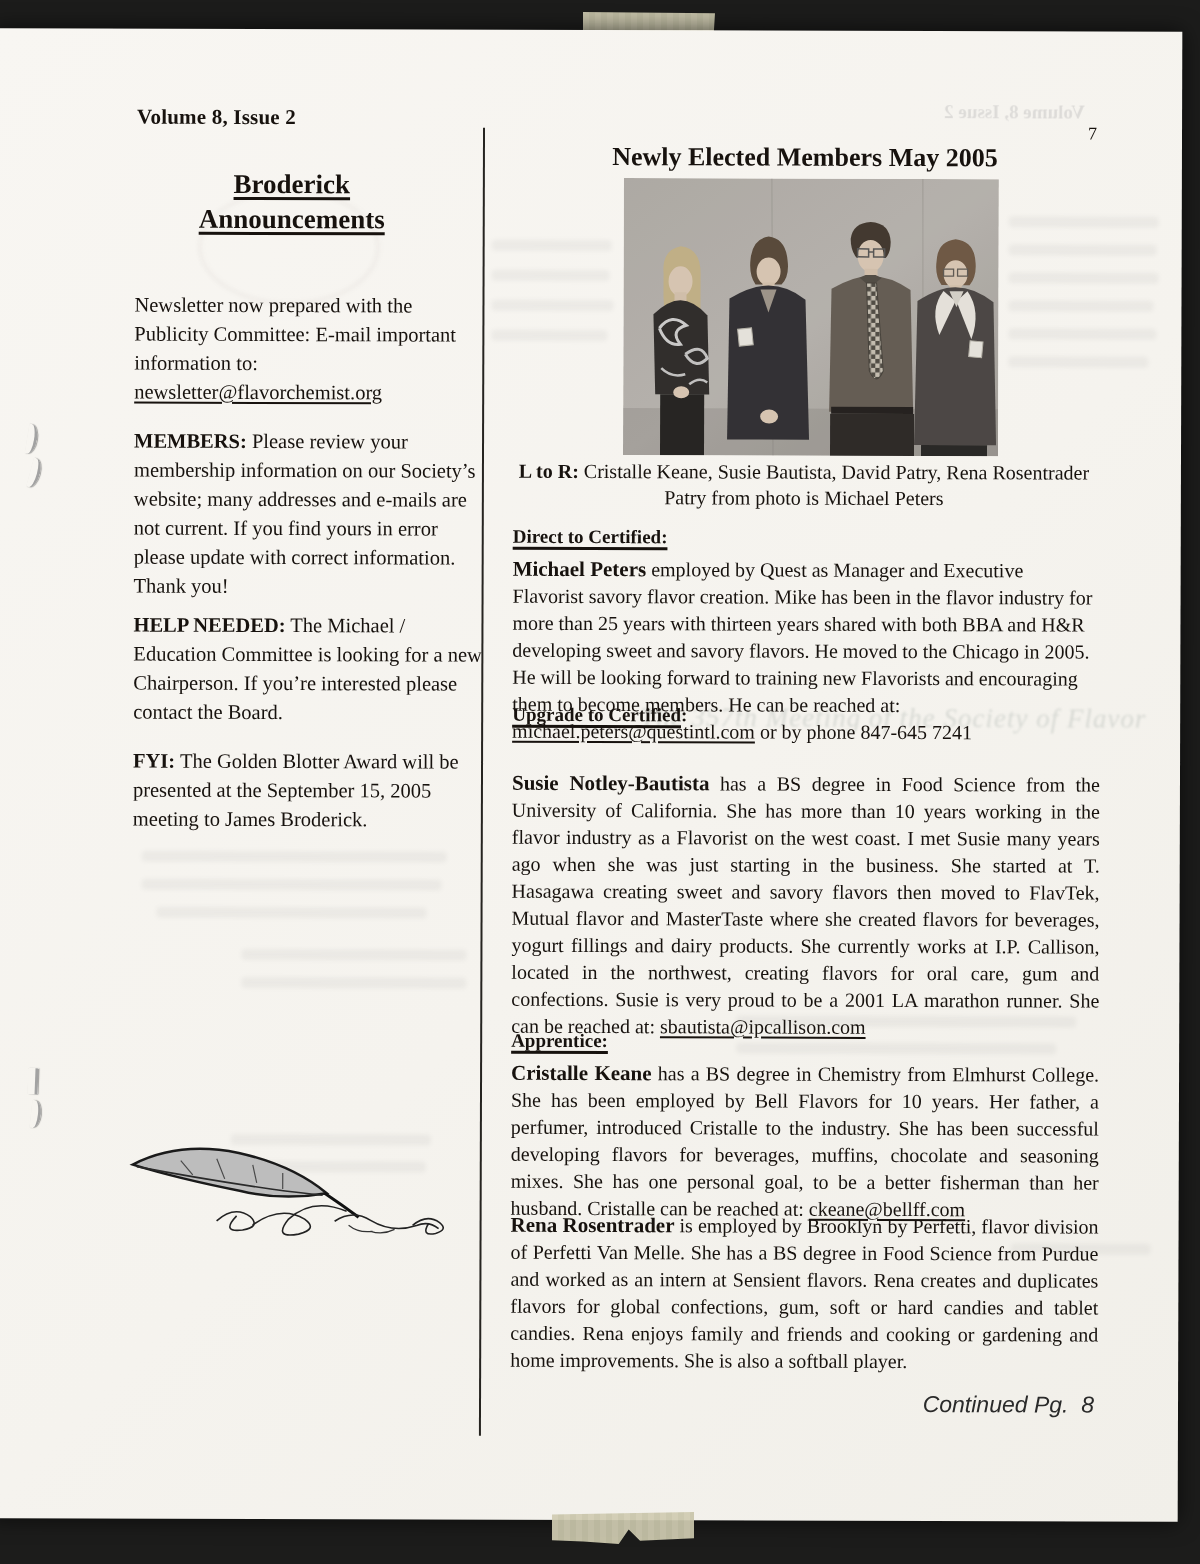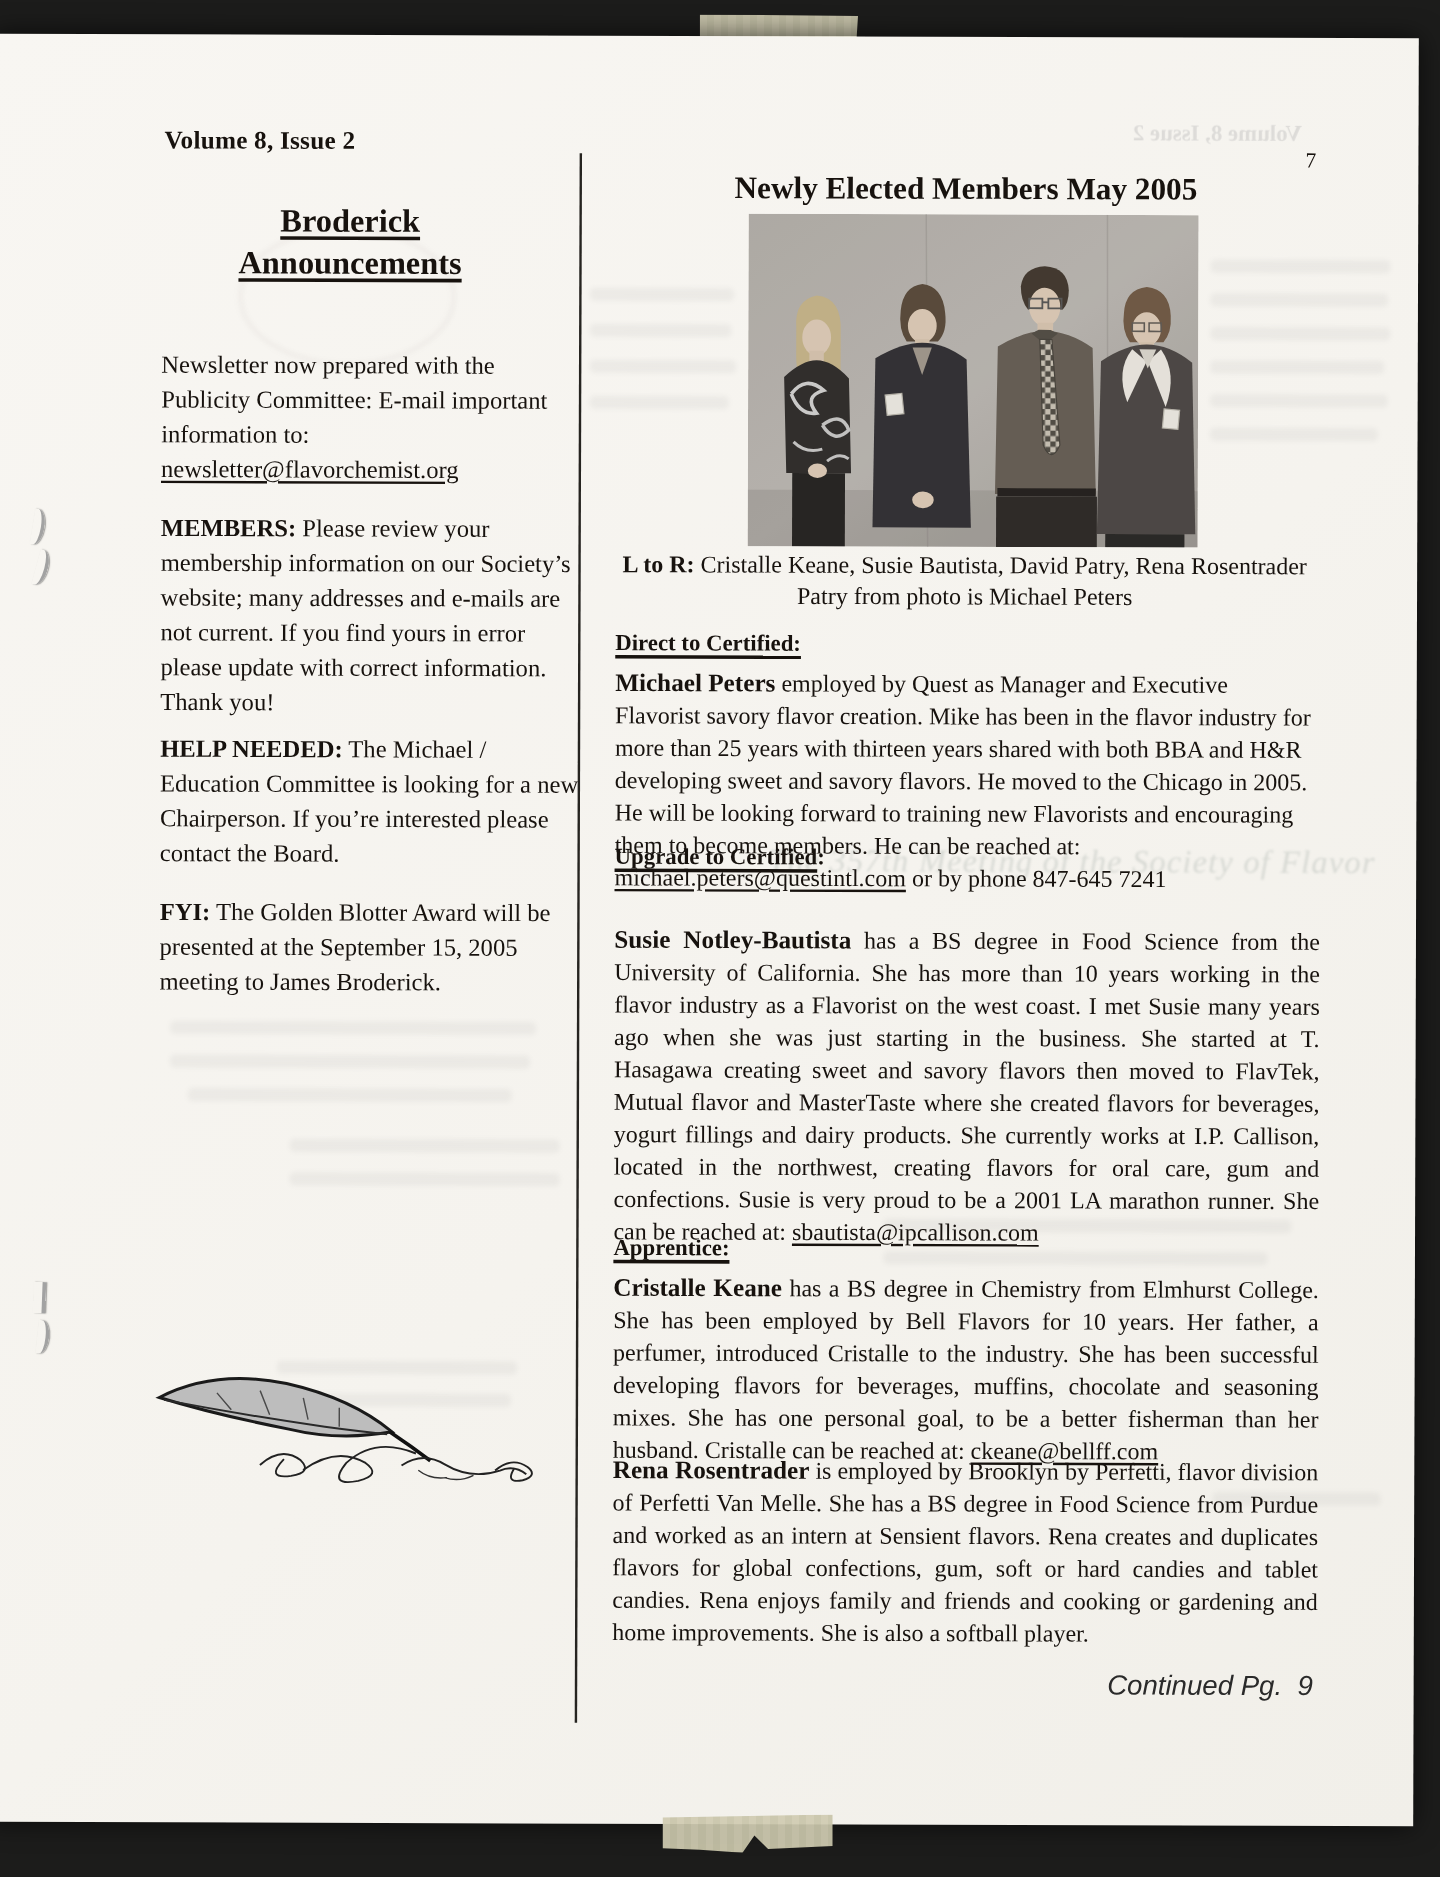--- a/index.html
+++ b/index.html
@@ -216,17 +216,17 @@
     <span class="u">Apprentice:</span><span></span>
   </div>
   <p class="rp just abs" style="left:520px;top:1030px;width:588px;">
     <b style="font-size:21px;">Cristalle Keane</b><span> has a BS degree in Chemistry from Elmhurst College. She has been employed by Bell Flavors for 10 years.  Her father, a perfumer, introduced Cristalle to the industry.  She has been successful developing flavors for beverages, muffins, chocolate and seasoning mixes.  She has one personal goal, to be a better fisherman than her husband.  Cristalle can be reached at: </span><a class="email">ckeane@bellff.com</a>
   </p>
 
   <p class="rp just abs" style="left:520px;top:1182px;width:588px;">
     <b style="font-size:21px;">Rena Rosentrader</b><span> is employed by Brooklyn by Perfetti, flavor division of Perfetti Van Melle.  She has a BS degree in Food Science from Purdue and worked as an intern at Sensient flavors.  Rena creates and duplicates flavors for global confections, gum, soft or hard candies and tablet candies. Rena enjoys family and friends and cooking or gardening and home improvements.  She is also a softball player.</span>
   </p>
 
-  <div class="continued abs" style="right:84px;top:1360px;">Continued Pg.  9</div>
+  <div class="continued abs" style="right:84px;top:1360px;">Continued Pg.  8</div>
 
 </div>
 
 <div class="tape tape-bot abs" style="left:552px;top:1512px;width:142px;height:32px;"></div>
 
 </body></html>

